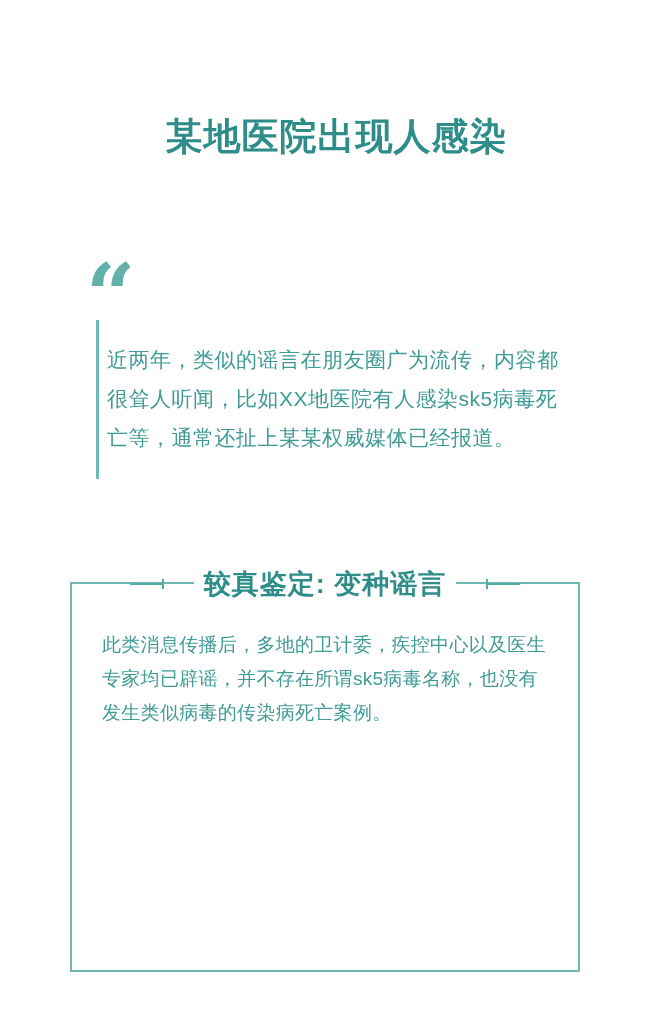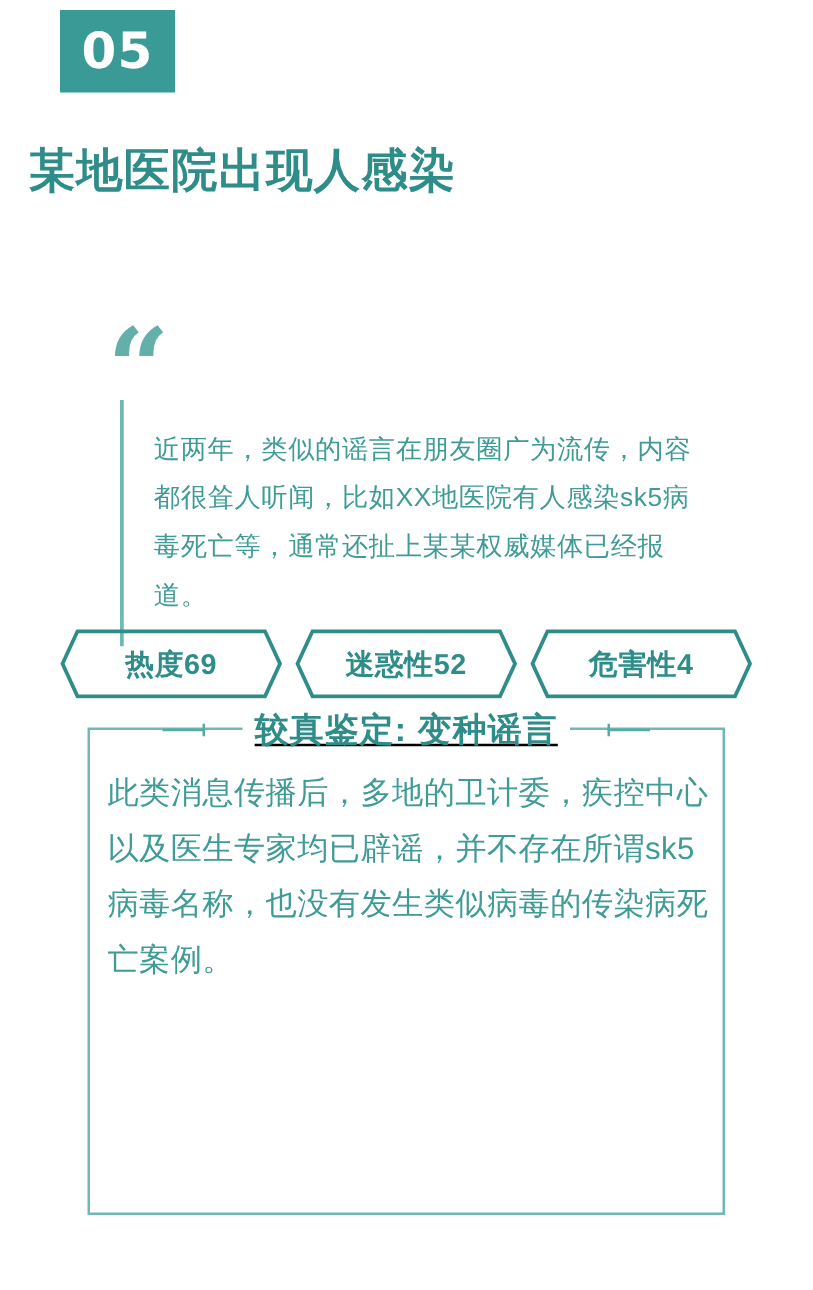--- a/index.html
+++ b/index.html
@@ -42,21 +42,21 @@
     line-height: 1;
     font-family: "DejaVu Sans", sans-serif;
   }
 
   
   .title {
     position: absolute;
     left: 0;
     right: 0;
     top: 108px;
-    text-align: left;
+    text-align: center;
     color: #2e8d89;
     font-size: 37px;
     font-weight: bold;
     line-height: 1.55;
     letter-spacing: 1px;
     padding-left: 23px;
   }
   .title-line {
     display: block;
   }
@@ -72,21 +72,21 @@
     line-height: 1;
     font-family: "DejaVu Serif", serif;
   }
 
   
   .quote-block {
     position: absolute;
     left: 96px;
     top: 320px;
     width: 470px;
-    padding-left: 24px;
+    padding-left: 8px;
     border-left: 3px solid #6fb9b4;
     box-sizing: border-box;
   }
   .quote-text {
     color: #3f9b96;
     font-size: 21px;
     line-height: 1.85;
     letter-spacing: 0.5px;
   }
 
@@ -135,21 +135,20 @@
   .panel-heading {
     position: absolute;
     left: 70px;
     top: 563px;
     width: 510px;
     height: 42px;
     display: flex;
     align-items: center;
     justify-content: center;
     gap: 30px;
-    text-decoration: underline;
   }
   .panel-heading .hline {
     width: 34px;
     height: 2px;
     background: #55aca7;
     position: relative;
   }
   .panel-heading .hline::after {
     content: "";
     position: absolute;
@@ -170,77 +169,54 @@
     white-space: nowrap;
   }
   .panel-body {
     position: absolute;
     left: 86px;
     top: 612px;
     width: 482px;
   }
   .panel-para {
     color: #3f9b96;
-    font-size: 25px;
+    font-size: 19px;
     line-height: 1.78;
     letter-spacing: 0.3px;
-    margin: 0;
+    margin: 16px;
   }
 
   
   .watermark {
     position: absolute;
     left: 0;
     right: 0;
     bottom: 14px;
     text-align: center;
     color: #f2f2f2;
     font-size: 15px;
     letter-spacing: 3px;
   }
 </style>
 </head>
 <body>
 
 <div class="page">
 
-  <div class="badge">
-    <span class="badge-text">05</span>
-  </div>
 
   <div class="title">
     <span class="title-line">某地医院出现人感染</span>
   </div>
 
   <div class="quote-mark">“</div>
 
   <div class="quote-block">
     <p class="quote-text">近两年，类似的谣言在朋友圈广为流传，内容都很耸人听闻，比如XX地医院有人感染sk5病毒死亡等，通常还扯上某某权威媒体已经报道。</p>
   </div>
 
-  <div class="ratings">
-    <div class="rating-item">
-      <svg width="178" height="56" viewBox="0 0 178 56">
-        <path d="M14 2 L164 2 L176 28 L164 54 L14 54 L2 28 Z" fill="none" stroke="#2e8d89" stroke-width="3"></path>
-      </svg>
-      <span class="rating-label">热度69</span>
-    </div>
-    <div class="rating-item">
-      <svg width="178" height="56" viewBox="0 0 178 56">
-        <path d="M14 2 L164 2 L176 28 L164 54 L14 54 L2 28 Z" fill="none" stroke="#2e8d89" stroke-width="3"></path>
-      </svg>
-      <span class="rating-label">迷惑性52</span>
-    </div>
-    <div class="rating-item">
-      <svg width="178" height="56" viewBox="0 0 178 56">
-        <path d="M14 2 L164 2 L176 28 L164 54 L14 54 L2 28 Z" fill="none" stroke="#2e8d89" stroke-width="3"></path>
-      </svg>
-      <span class="rating-label">危害性4</span>
-    </div>
-  </div>
 
   <div class="panel"></div>
 
   <div class="panel-heading">
     <span class="hline left"></span>
     <span class="panel-heading-text">较真鉴定: 变种谣言</span>
     <span class="hline right"></span>
   </div>
 
   <div class="panel-body">

